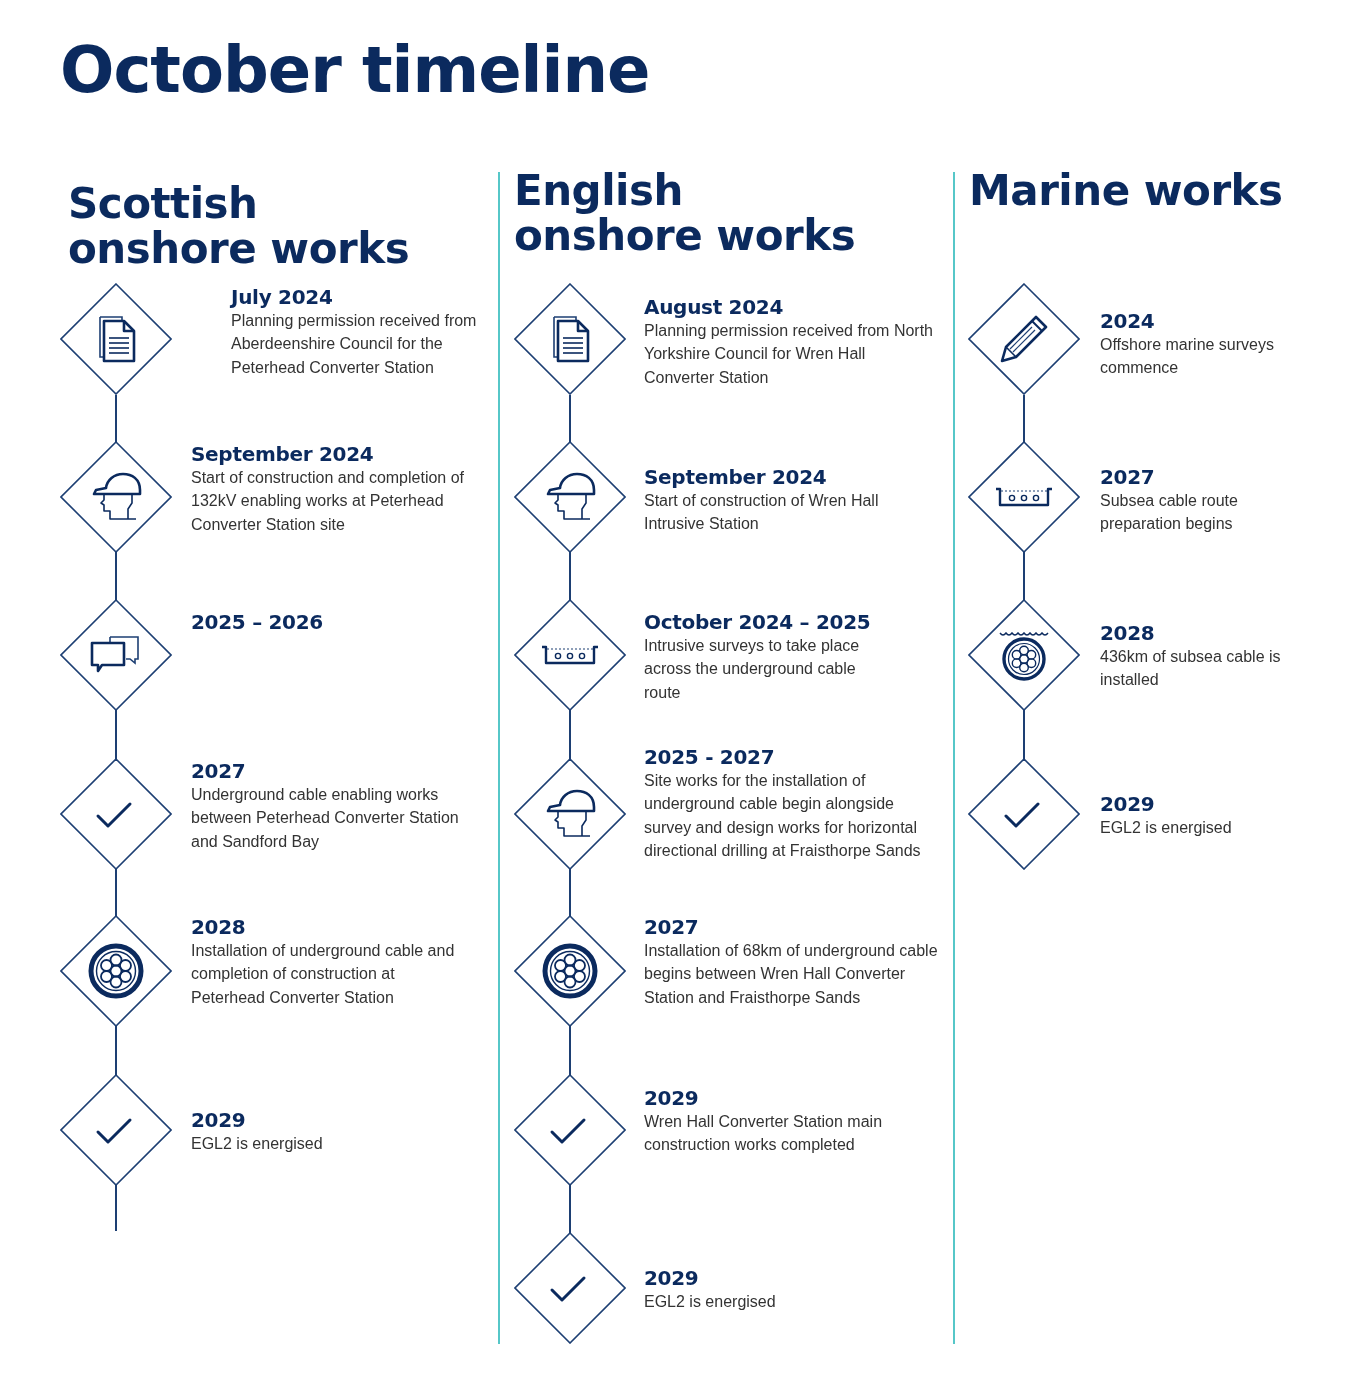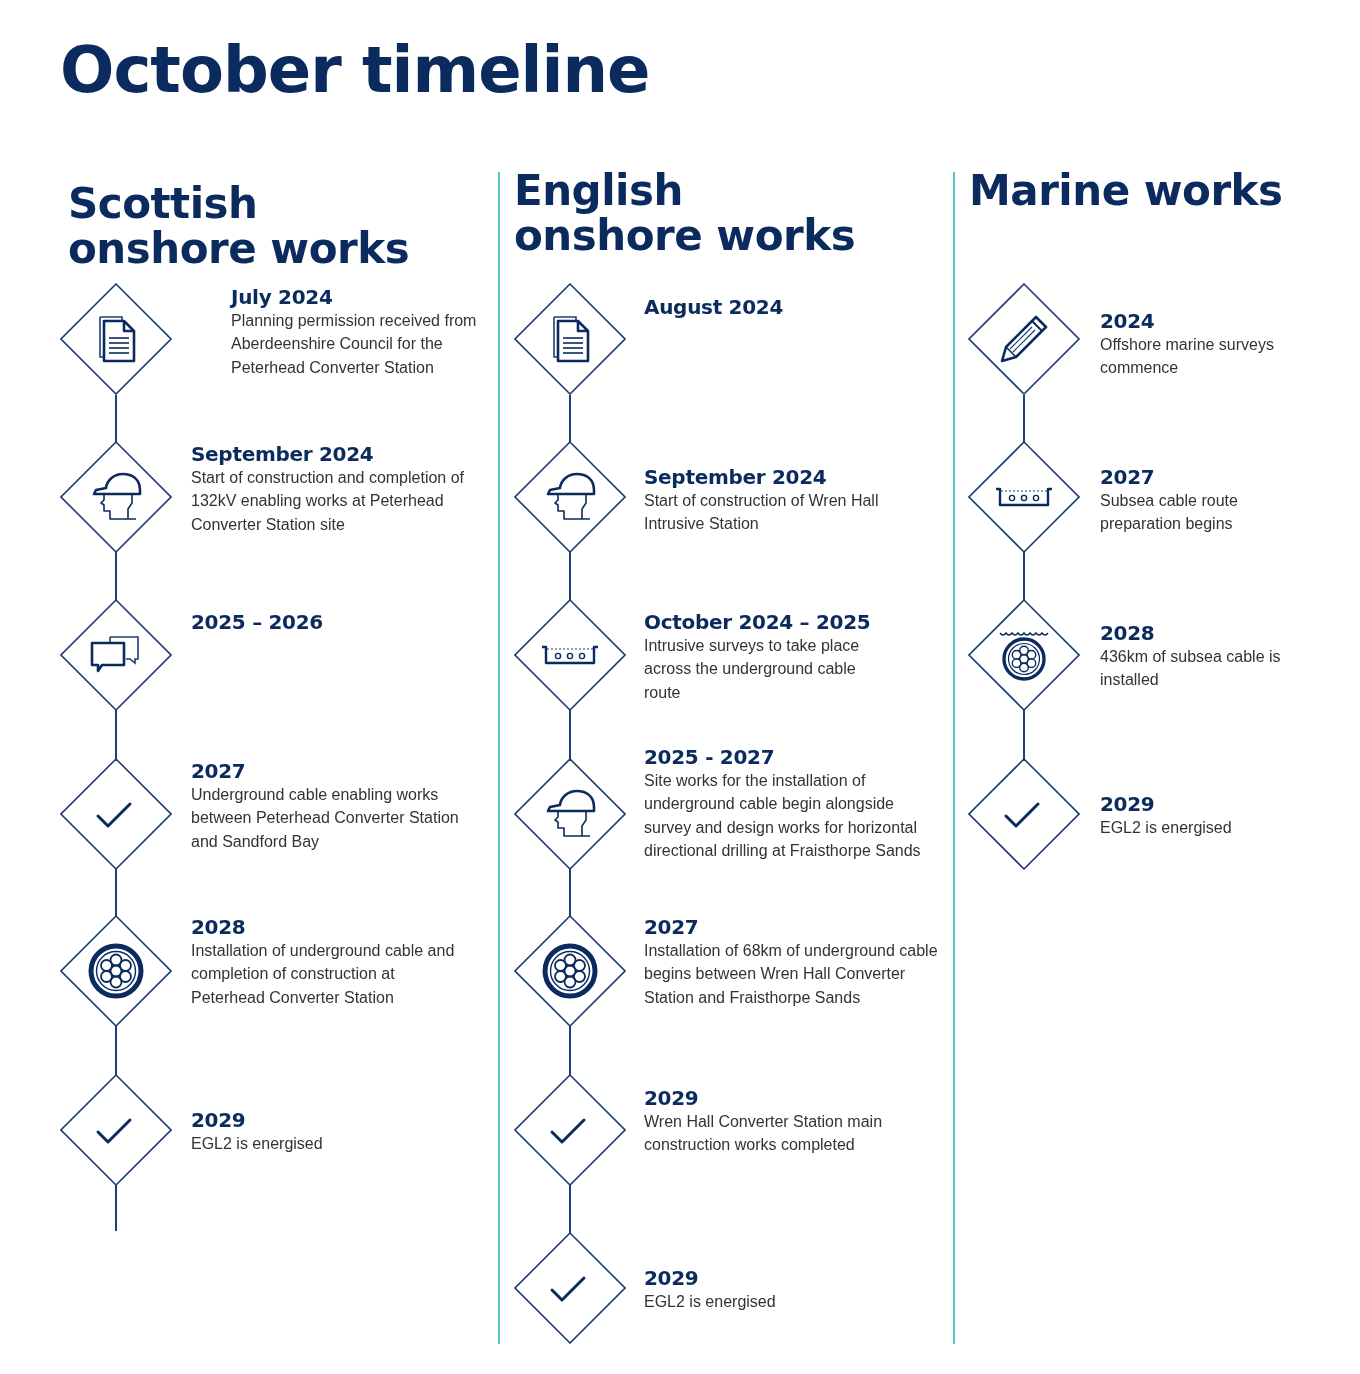--- a/index.html
+++ b/index.html
@@ -196,20 +196,21 @@
   <div class="diamond" style="left:514px; top:283px;">
     <svg class="frame" width="112" height="112">
         <use href="#frame"></use>
       </svg>
     <svg class="icon">
         <use href="#ic-document"></use>
       </svg>
   </div>
   <div class="entry" style="left:644px; top:296px;">
     <span class="date">August 2024</span>
+    <span class="desc" style="width:295px;">Planning permission received from North Yorkshire Council for Wren Hall Converter Station</span>
   </div>
 
   <div class="diamond" style="left:514px; top:441px;">
     <svg class="frame" width="112" height="112">
         <use href="#frame"></use>
       </svg>
     <svg class="icon">
         <use href="#ic-hardhat"></use>
       </svg>
   </div>

